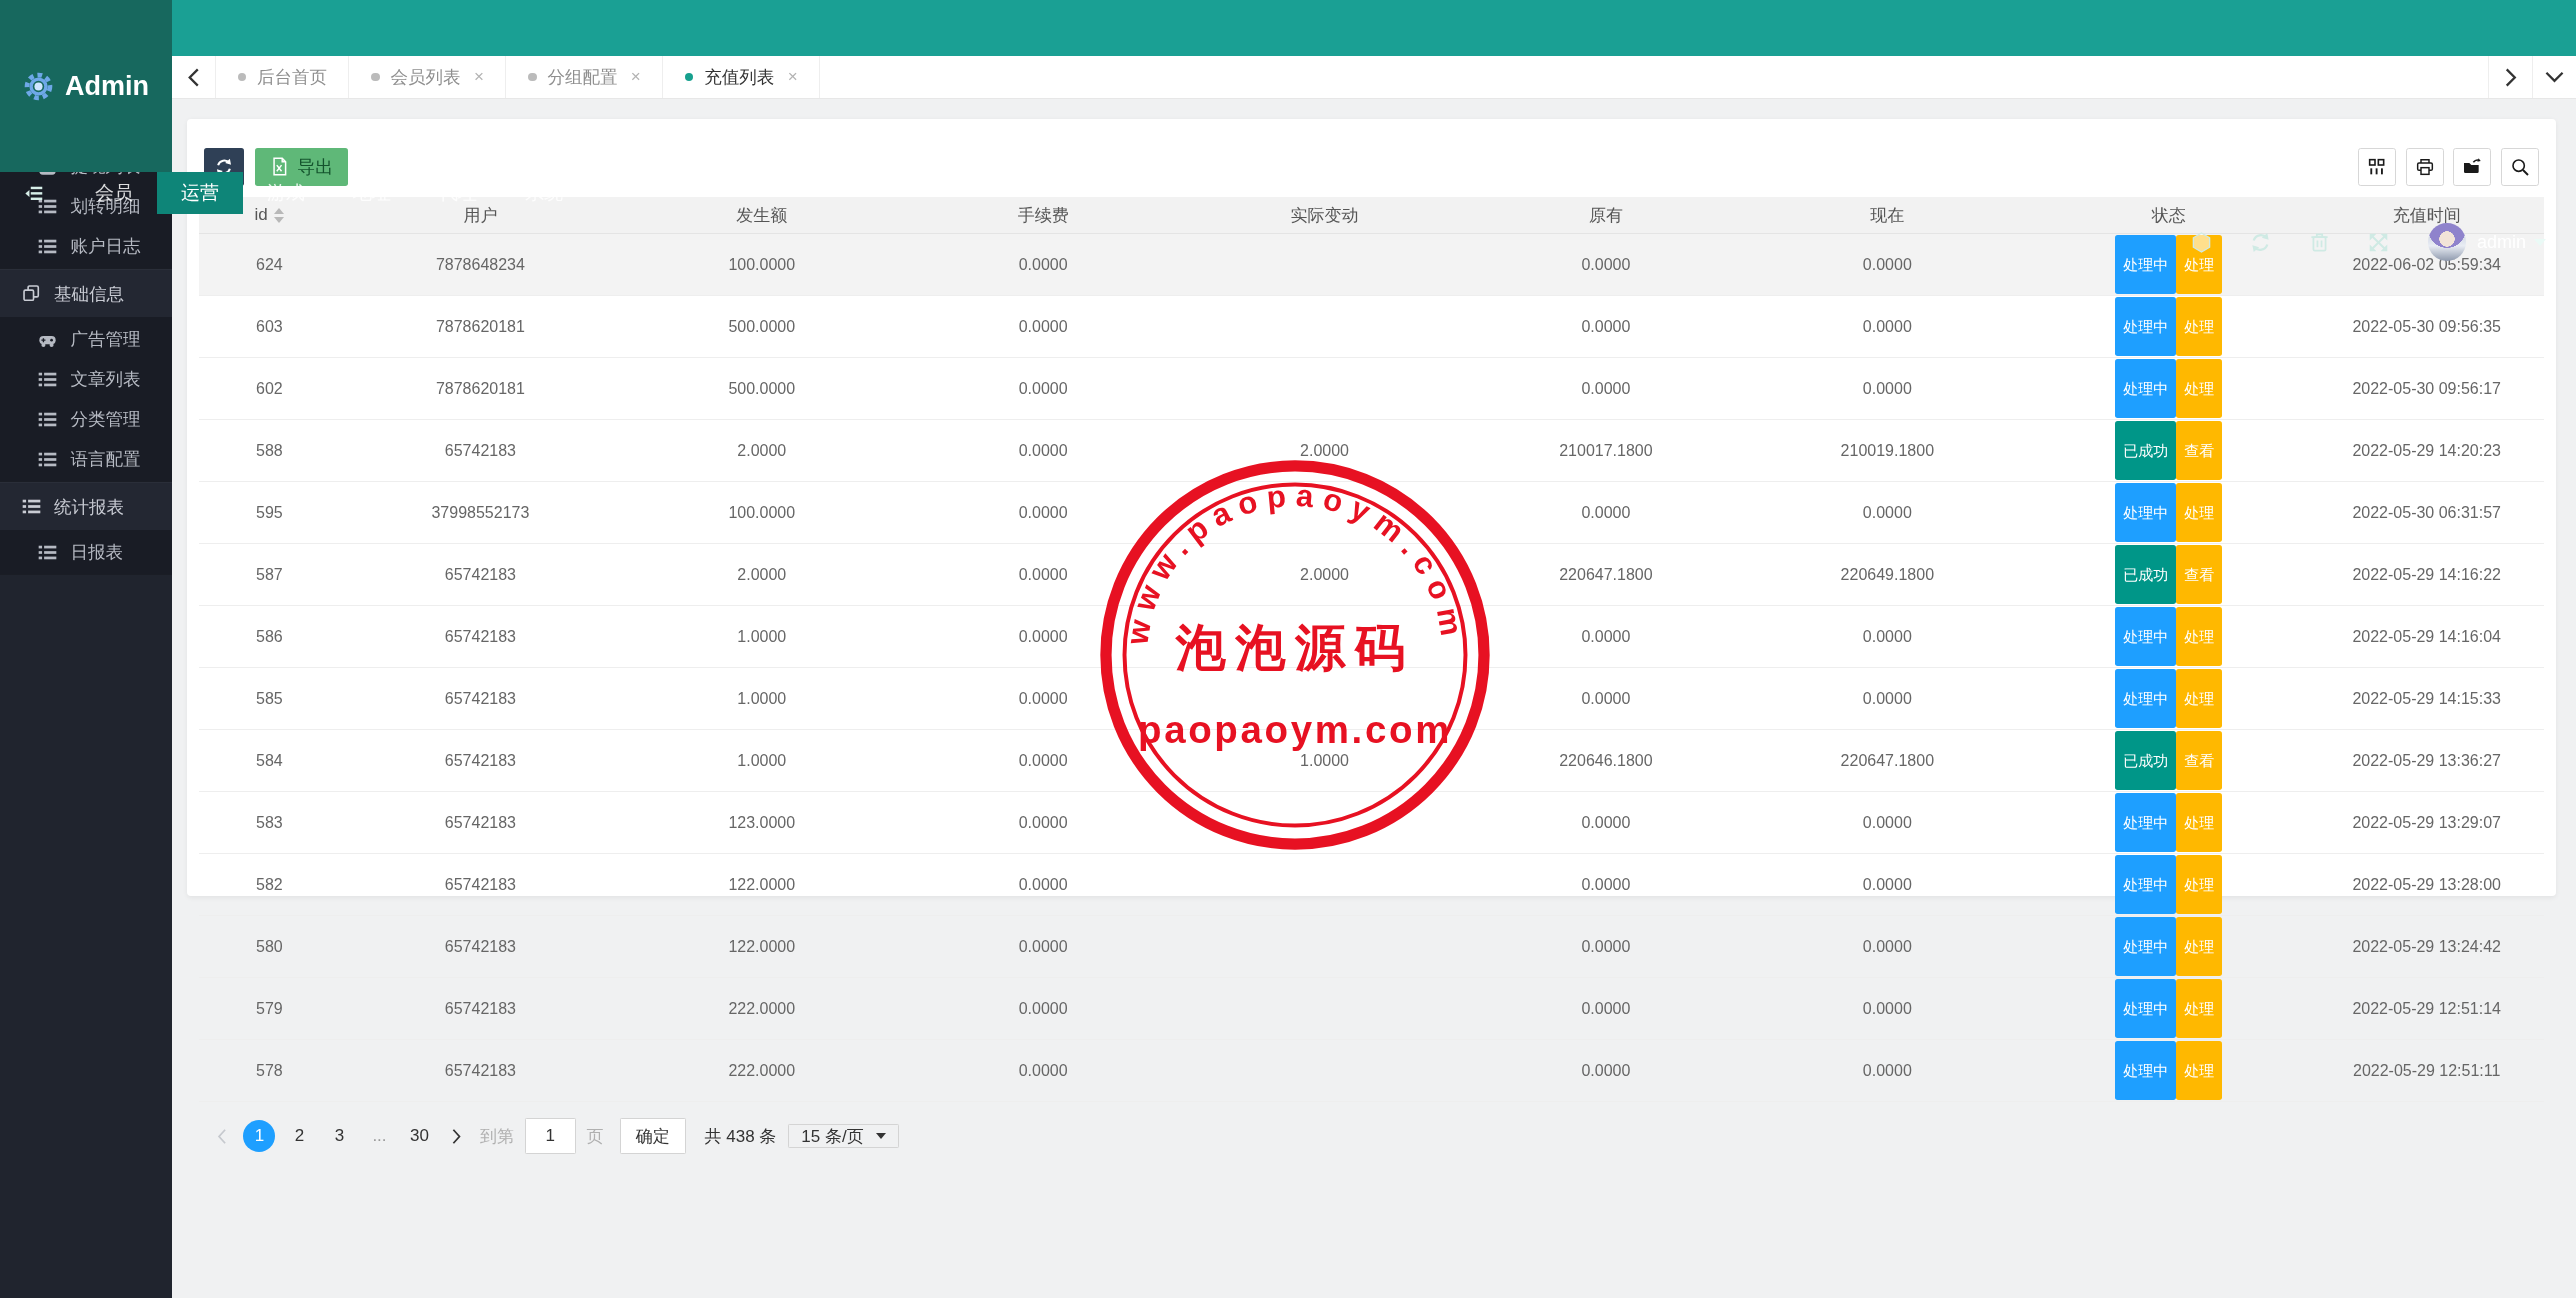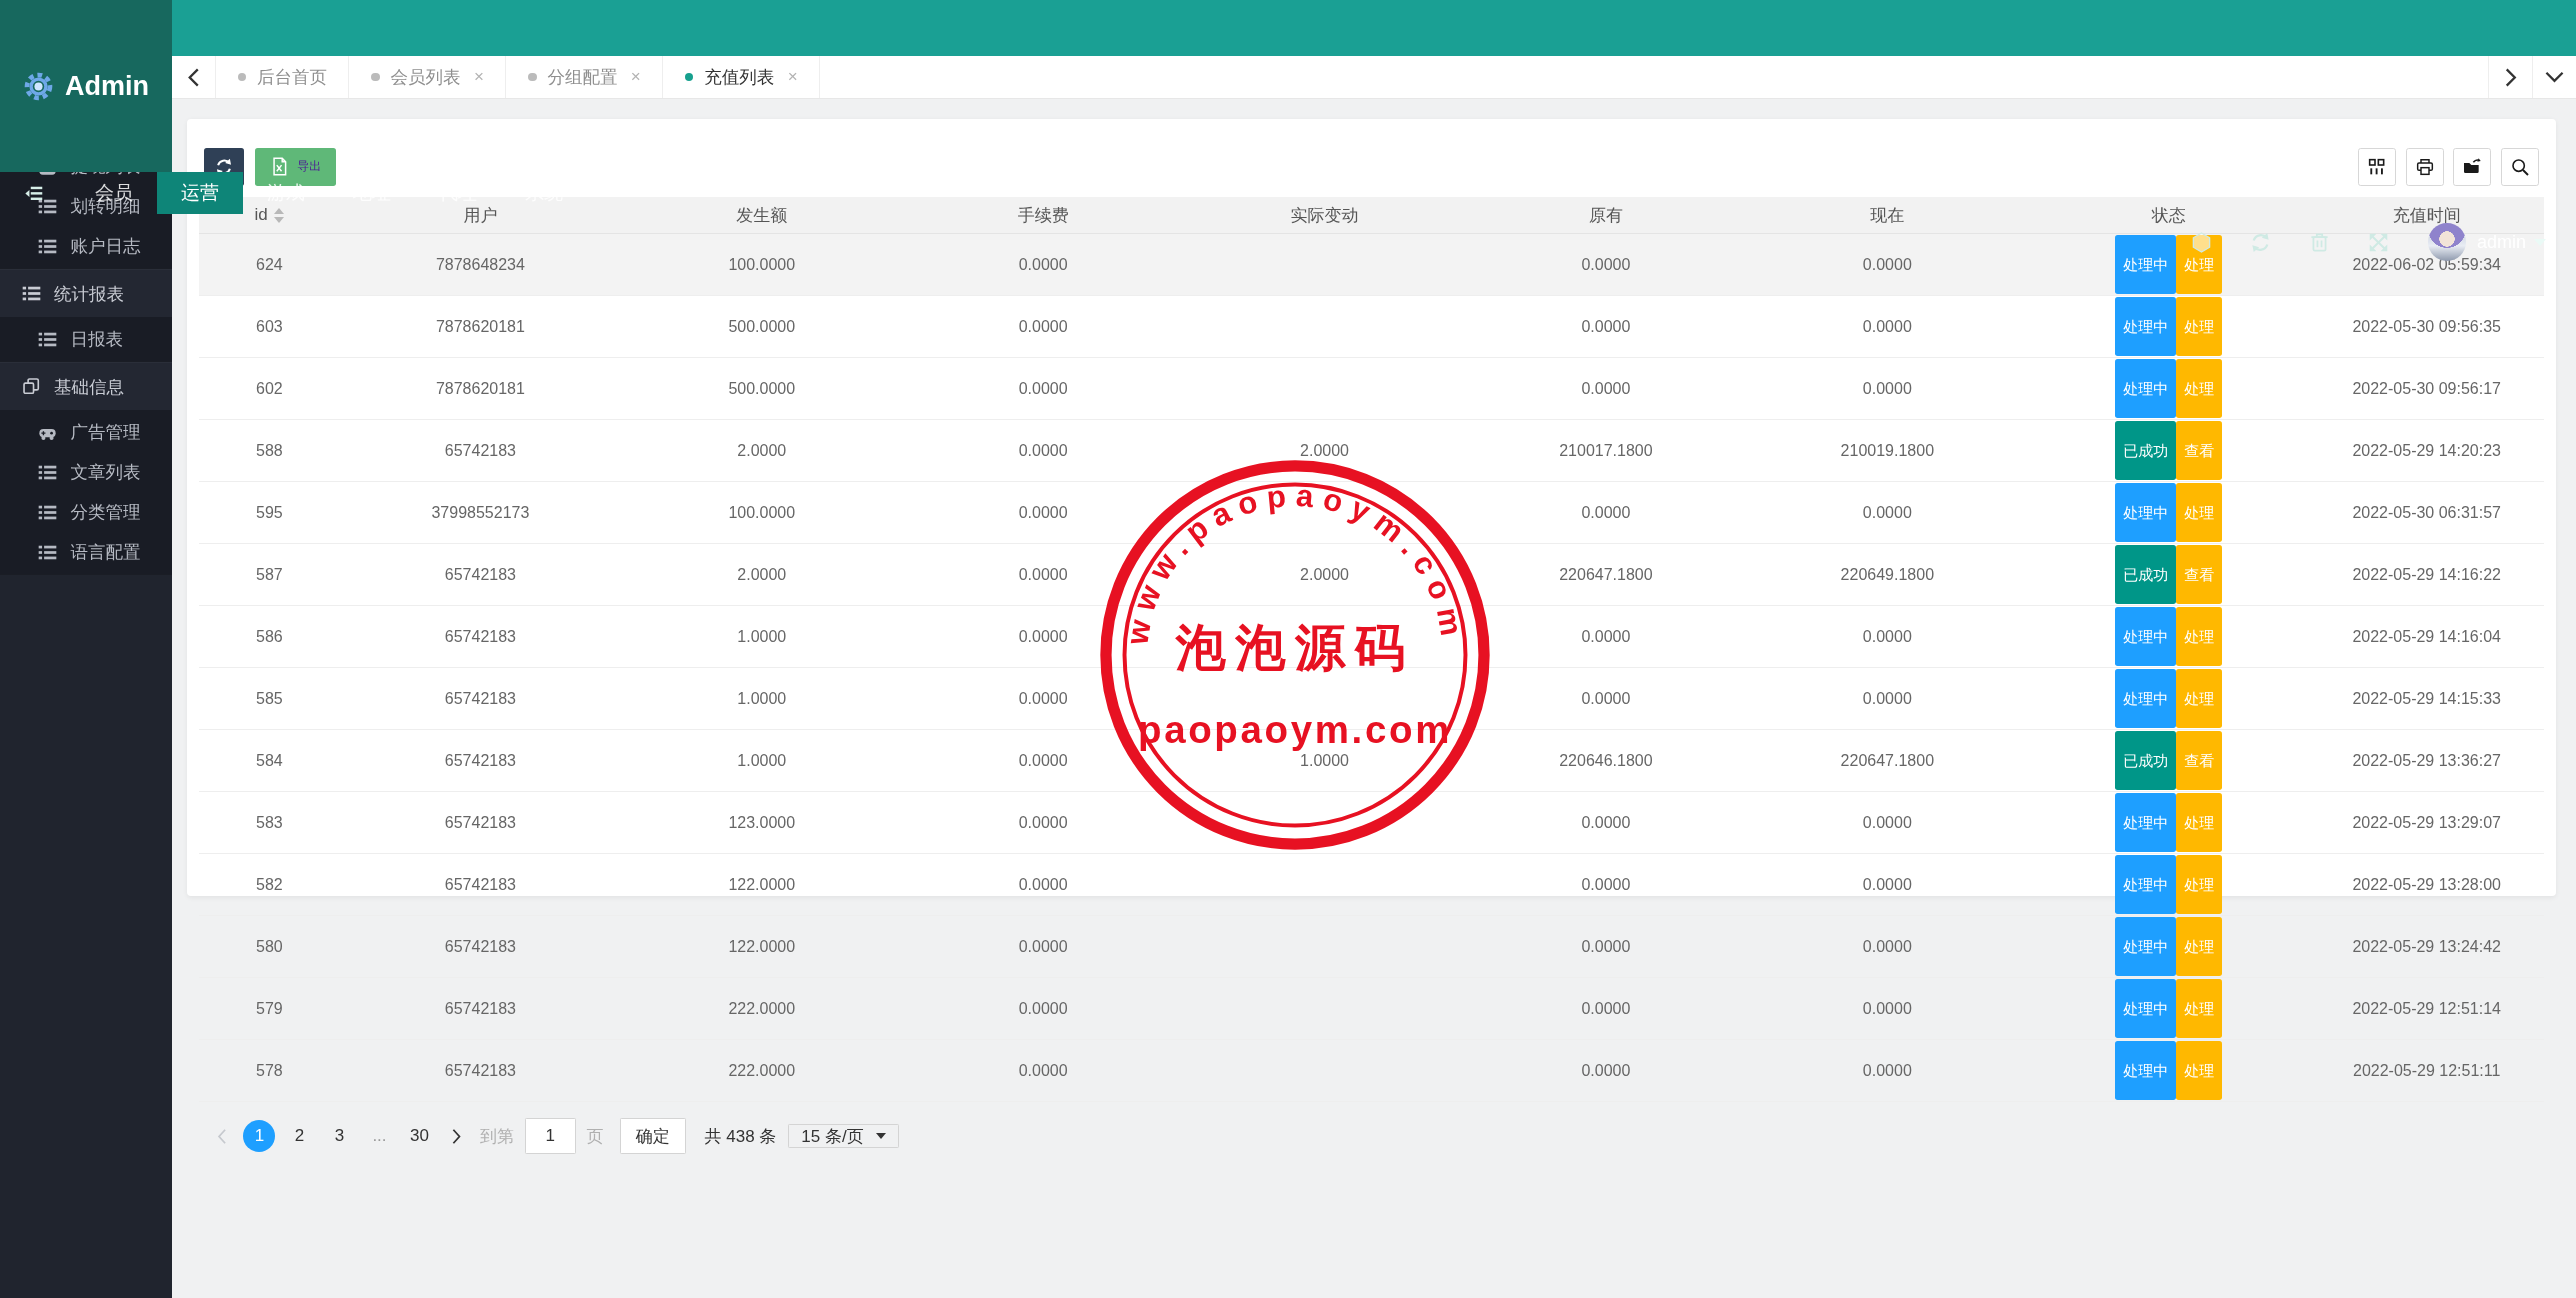--- a/index.html
+++ b/index.html
@@ -54,22 +54,22 @@
   .tab-ctrl{width:44px;display:flex;align-items:center;justify-content:center;
     border-left:0.7px solid #eee;color:#333;cursor:pointer;}
 
   
   .content{position:absolute;left:172px;top:100px;right:0;bottom:0;background:#f0f1f2;}
   .card{position:absolute;left:15px;top:19px;right:20px;height:777px;background:#fff;
     border-radius:4px;box-shadow:0 1.3px 5.4px rgba(0,0,0,.06);padding:13.5px 12px;}
   .card-toolbar{display:flex;align-items:center;margin:15px 5.4px 11.4px;}
   .btn-refresh{width:40px;height:38px;background:#2f4056;border:none;border-radius:2.7px;
     display:flex;align-items:center;justify-content:center;color:#fff;cursor:pointer;}
-  .btn-export{height:38px;background:#5fb878;border:none;border-radius:2.7px;color:#4c1d95;
-    font-size:12px;display:flex;align-items:center;gap:8px;padding:0 15px;margin-left:10.8px;cursor:pointer;}
+  .btn-export{height:38px;background:#5fb878;border:none;border-radius:2.7px;color:#14532d;
+    font-size:18px;display:flex;align-items:center;gap:8px;padding:0 15px;margin-left:10.8px;cursor:pointer;}
   .card-tools{margin-left:auto;display:flex;gap:9.4px;}
   .tool-btn{width:38px;height:38px;border:0.7px solid #d7d7d7;border-radius:2.7px;background:#fff;
     display:flex;align-items:center;justify-content:center;color:#1a1a1a;cursor:pointer;}
 
   table.grid{width:100%;border-collapse:collapse;table-layout:fixed;}
   .grid thead th{height:37px;background:#f2f2f2;font-size:17px;color:#565656;font-weight:500;
     border-bottom:0.7px solid #e4e4e4;text-align:center;}
   .grid tbody td{height:39px;text-align:center;font-size:16px;color:#666;
     border-bottom:0.7px solid #eeeeee;overflow:hidden;white-space:nowrap;}
   .grid tbody tr.hl{background:#f3f3f3;}
@@ -249,20 +249,83 @@
             </g>
         </svg>
         <span>账户日志</span>
       </div>
     </div>
   </div>
 
   <div class="menu-group">
     <div class="menu-group-title">
       <svg class="micon" viewBox="0 0 28 28">
+        <g fill="none" stroke="#c9ccd4" stroke-width="2.4">
+          <rect x="3" y="9" width="14" height="15" rx="2"></rect>
+          <path d="M9 9 V5 a2 2 0 0 1 2 -2 h11 a2 2 0 0 1 2 2 v12 a2 2 0 0 1 -2 2 h-5"></path>
+        </g>
+      </svg>
+      <span>基础信息</span>
+    </div>
+    <div class="submenu">
+      <div class="menu-item">
+        <svg class="micon" viewBox="0 0 28 28">
+          <rect x="2" y="9" width="24" height="12" rx="6" fill="#b6bac3"></rect>
+          <circle cx="8" cy="22" r="3" fill="#b6bac3"></circle>
+            <circle cx="20" cy="22" r="3" fill="#b6bac3"></circle>
+          <path d="M8 12 v6 M5 15 h6" stroke="#191c25" stroke-width="2"></path>
+          <circle cx="20" cy="15" r="2" fill="#191c25"></circle>
+        </svg>
+        <span>广告管理</span>
+      </div>
+      <div class="menu-item">
+        <svg class="micon" viewBox="0 0 28 28">
+          <g fill="#b6bac3">
+              <rect x="1" y="4" width="5" height="4"></rect>
+              <rect x="9" y="4" width="18" height="4"></rect>
+          <rect x="1" y="12" width="5" height="4"></rect>
+              <rect x="9" y="12" width="18" height="4"></rect>
+          <rect x="1" y="20" width="5" height="4"></rect>
+              <rect x="9" y="20" width="18" height="4"></rect>
+            </g>
+        </svg>
+        <span>文章列表</span>
+      </div>
+      <div class="menu-item">
+        <svg class="micon" viewBox="0 0 28 28">
+          <g fill="#b6bac3">
+              <rect x="1" y="4" width="5" height="4"></rect>
+              <rect x="9" y="4" width="18" height="4"></rect>
+          <rect x="1" y="12" width="5" height="4"></rect>
+              <rect x="9" y="12" width="18" height="4"></rect>
+          <rect x="1" y="20" width="5" height="4"></rect>
+              <rect x="9" y="20" width="18" height="4"></rect>
+            </g>
+        </svg>
+        <span>分类管理</span>
+      </div>
+      <div class="menu-item">
+        <svg class="micon" viewBox="0 0 28 28">
+          <g fill="#b6bac3">
+              <rect x="1" y="4" width="5" height="4"></rect>
+              <rect x="9" y="4" width="18" height="4"></rect>
+          <rect x="1" y="12" width="5" height="4"></rect>
+              <rect x="9" y="12" width="18" height="4"></rect>
+          <rect x="1" y="20" width="5" height="4"></rect>
+              <rect x="9" y="20" width="18" height="4"></rect>
+            </g>
+        </svg>
+        <span>语言配置</span>
+      </div>
+    </div>
+  </div>
+
+  <div class="menu-group">
+    <div class="menu-group-title">
+      <svg class="micon" viewBox="0 0 28 28">
         <g fill="#c9ccd4">
             <rect x="1" y="4" width="5" height="4"></rect>
             <rect x="9" y="4" width="18" height="4"></rect>
         <rect x="1" y="12" width="5" height="4"></rect>
             <rect x="9" y="12" width="18" height="4"></rect>
         <rect x="1" y="20" width="5" height="4"></rect>
             <rect x="9" y="20" width="18" height="4"></rect>
           </g>
       </svg>
       <span>统计报表</span>
@@ -273,83 +336,20 @@
           <g fill="#b6bac3">
               <rect x="1" y="4" width="5" height="4"></rect>
               <rect x="9" y="4" width="18" height="4"></rect>
           <rect x="1" y="12" width="5" height="4"></rect>
               <rect x="9" y="12" width="18" height="4"></rect>
           <rect x="1" y="20" width="5" height="4"></rect>
               <rect x="9" y="20" width="18" height="4"></rect>
             </g>
         </svg>
         <span>日报表</span>
-      </div>
-    </div>
-  </div>
-
-  <div class="menu-group">
-    <div class="menu-group-title">
-      <svg class="micon" viewBox="0 0 28 28">
-        <g fill="none" stroke="#c9ccd4" stroke-width="2.4">
-          <rect x="3" y="9" width="14" height="15" rx="2"></rect>
-          <path d="M9 9 V5 a2 2 0 0 1 2 -2 h11 a2 2 0 0 1 2 2 v12 a2 2 0 0 1 -2 2 h-5"></path>
-        </g>
-      </svg>
-      <span>基础信息</span>
-    </div>
-    <div class="submenu">
-      <div class="menu-item">
-        <svg class="micon" viewBox="0 0 28 28">
-          <rect x="2" y="9" width="24" height="12" rx="6" fill="#b6bac3"></rect>
-          <circle cx="8" cy="22" r="3" fill="#b6bac3"></circle>
-            <circle cx="20" cy="22" r="3" fill="#b6bac3"></circle>
-          <path d="M8 12 v6 M5 15 h6" stroke="#191c25" stroke-width="2"></path>
-          <circle cx="20" cy="15" r="2" fill="#191c25"></circle>
-        </svg>
-        <span>广告管理</span>
-      </div>
-      <div class="menu-item">
-        <svg class="micon" viewBox="0 0 28 28">
-          <g fill="#b6bac3">
-              <rect x="1" y="4" width="5" height="4"></rect>
-              <rect x="9" y="4" width="18" height="4"></rect>
-          <rect x="1" y="12" width="5" height="4"></rect>
-              <rect x="9" y="12" width="18" height="4"></rect>
-          <rect x="1" y="20" width="5" height="4"></rect>
-              <rect x="9" y="20" width="18" height="4"></rect>
-            </g>
-        </svg>
-        <span>文章列表</span>
-      </div>
-      <div class="menu-item">
-        <svg class="micon" viewBox="0 0 28 28">
-          <g fill="#b6bac3">
-              <rect x="1" y="4" width="5" height="4"></rect>
-              <rect x="9" y="4" width="18" height="4"></rect>
-          <rect x="1" y="12" width="5" height="4"></rect>
-              <rect x="9" y="12" width="18" height="4"></rect>
-          <rect x="1" y="20" width="5" height="4"></rect>
-              <rect x="9" y="20" width="18" height="4"></rect>
-            </g>
-        </svg>
-        <span>分类管理</span>
-      </div>
-      <div class="menu-item">
-        <svg class="micon" viewBox="0 0 28 28">
-          <g fill="#b6bac3">
-              <rect x="1" y="4" width="5" height="4"></rect>
-              <rect x="9" y="4" width="18" height="4"></rect>
-          <rect x="1" y="12" width="5" height="4"></rect>
-              <rect x="9" y="12" width="18" height="4"></rect>
-          <rect x="1" y="20" width="5" height="4"></rect>
-              <rect x="9" y="20" width="18" height="4"></rect>
-            </g>
-        </svg>
-        <span>语言配置</span>
       </div>
     </div>
   </div>
 </div>
 
 <div class="tabbar">
   <div class="tab-scroll">
     <svg width="17.5" height="23" viewBox="0 0 26 34">
       <path d="M19 5 L7 17 L19 29" stroke="currentColor" stroke-width="3.4" fill="none"></path>
     </svg>

